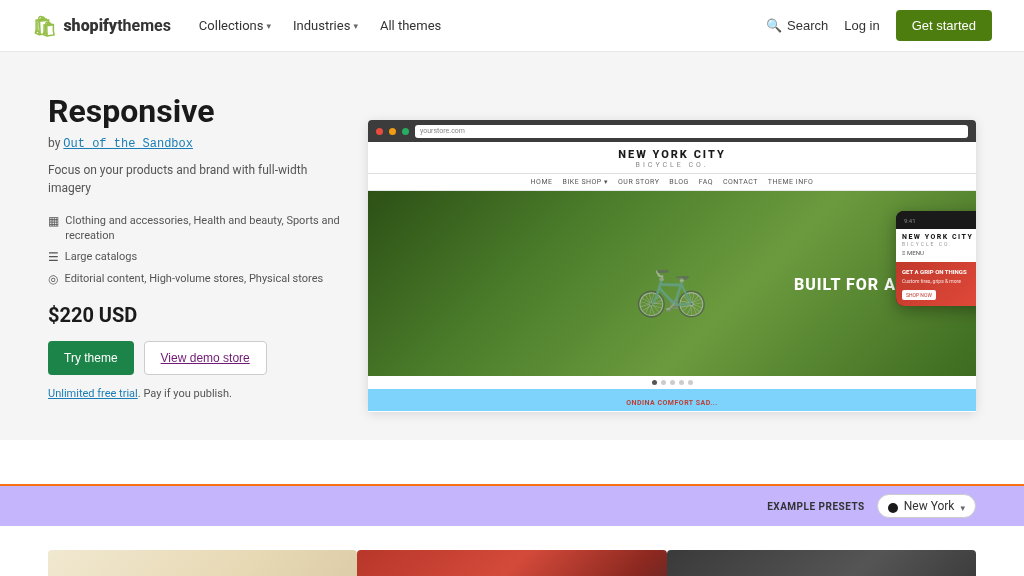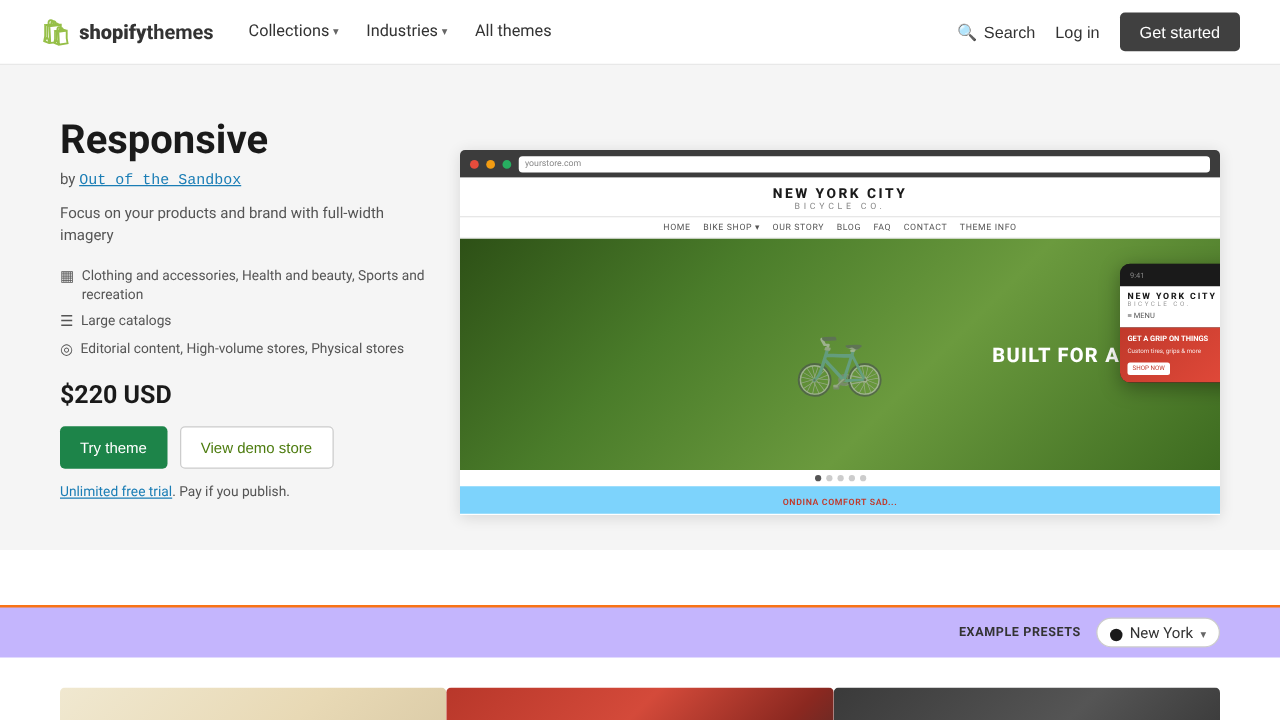--- a/index.html
+++ b/index.html
@@ -12,37 +12,37 @@
     }
     .navbar-left { display: flex; align-items: center; gap: 28px; }
     .logo { display: flex; align-items: center; gap: 6px; font-weight: 700; font-size: 16px; color: #333; }
     .logo-bag { font-size: 20px; color: #96bf48; }
     .nav-links { display: flex; align-items: center; gap: 22px; }
     .nav-link { font-size: 13px; color: #333; text-decoration: none; display: flex; align-items: center; gap: 3px; }
     .chevron { font-size: 9px; color: #666; }
     .navbar-right { display: flex; align-items: center; gap: 16px; }
     .search-btn { display: flex; align-items: center; gap: 5px; background: none; border: none; cursor: pointer; font-size: 13px; color: #333; }
     .login-btn { background: none; border: none; cursor: pointer; font-size: 13px; color: #333; }
-    .get-started-btn { background: #404040; color: #fff; border: none; border-radius: 4px; padding: 8px 16px; font-size: 13px; font-weight: 500; cursor: pointer; }
+    .get-started-btn { background: #4d7c0f; color: #fff; border: none; border-radius: 4px; padding: 8px 16px; font-size: 13px; font-weight: 500; cursor: pointer; }
 
     
     .hero { background: #f5f5f5; padding: 40px 48px 0; display: flex; gap: 0; min-height: 340px; position: relative; overflow: hidden; }
     .hero-content { flex: 0 0 300px; padding-bottom: 40px; }
     .hero-title { font-size: 32px; font-weight: 700; color: #1a1a1a; margin-bottom: 6px; }
     .hero-author { font-size: 12px; color: #555; margin-bottom: 10px; }
     .hero-author a { color: #1a7db5; text-decoration: underline; font-family: Liberation Mono, monospace; }
     .hero-desc { font-size: 12px; color: #555; margin-bottom: 16px; line-height: 1.5; }
     .great-for { font-size: 10px; font-weight: 700; color: #333; text-transform: uppercase; letter-spacing: 0.5px; margin-bottom: 10px; }
     .feature-list { list-style: none; margin-bottom: 16px; }
     .feature-list li { font-size: 11px; color: #555; margin-bottom: 5px; display: flex; align-items: flex-start; gap: 6px; line-height: 1.4; }
     .feat-icon { font-size: 12px; margin-top: 0px; flex-shrink: 0; }
     .price { font-size: 20px; font-weight: 700; color: #1a1a1a; margin-bottom: 14px; }
     .cta-buttons { display: flex; gap: 10px; margin-bottom: 12px; }
     .btn-try { background: #1d8449; color: #fff; border: none; border-radius: 4px; padding: 9px 16px; font-size: 12px; font-weight: 500; cursor: pointer; }
-    .btn-demo { background: #fff; color: #4d7c0f; border: 1.5px solid #ccc; border-radius: 4px; padding: 9px 16px; font-size: 12px; font-weight: 500; cursor: pointer; }
+    .btn-demo { background: #fff; color: #701a75; border: 1.5px solid #ccc; border-radius: 4px; padding: 9px 16px; font-size: 12px; font-weight: 500; cursor: pointer; text-decoration: underline; }
     .free-trial { font-size: 11px; color: #555; }
     .free-trial a { color: #1a7db5; text-decoration: underline; }
 
     
     .hero-preview { flex: 1; position: relative; display: flex; align-items: center; }
     .preview-desktop { width: 100%; background: #fff; border-radius: 4px 4px 0 0; overflow: hidden; box-shadow: 0 2px 12px rgba(0,0,0,0.12); margin-left: 20px; }
     .dot { width: 7px; height: 7px; border-radius: 50%; }
     .preview-desktop-body { position: relative; height: 270px; overflow: hidden; }
     .preview-site-header { background: #fff; border-bottom: 1px solid #e0e0e0; text-align: center; padding: 6px 0 4px; }
     .preview-site-title { font-size: 11px; font-weight: 800; letter-spacing: 2px; color: #1a1a1a; }

